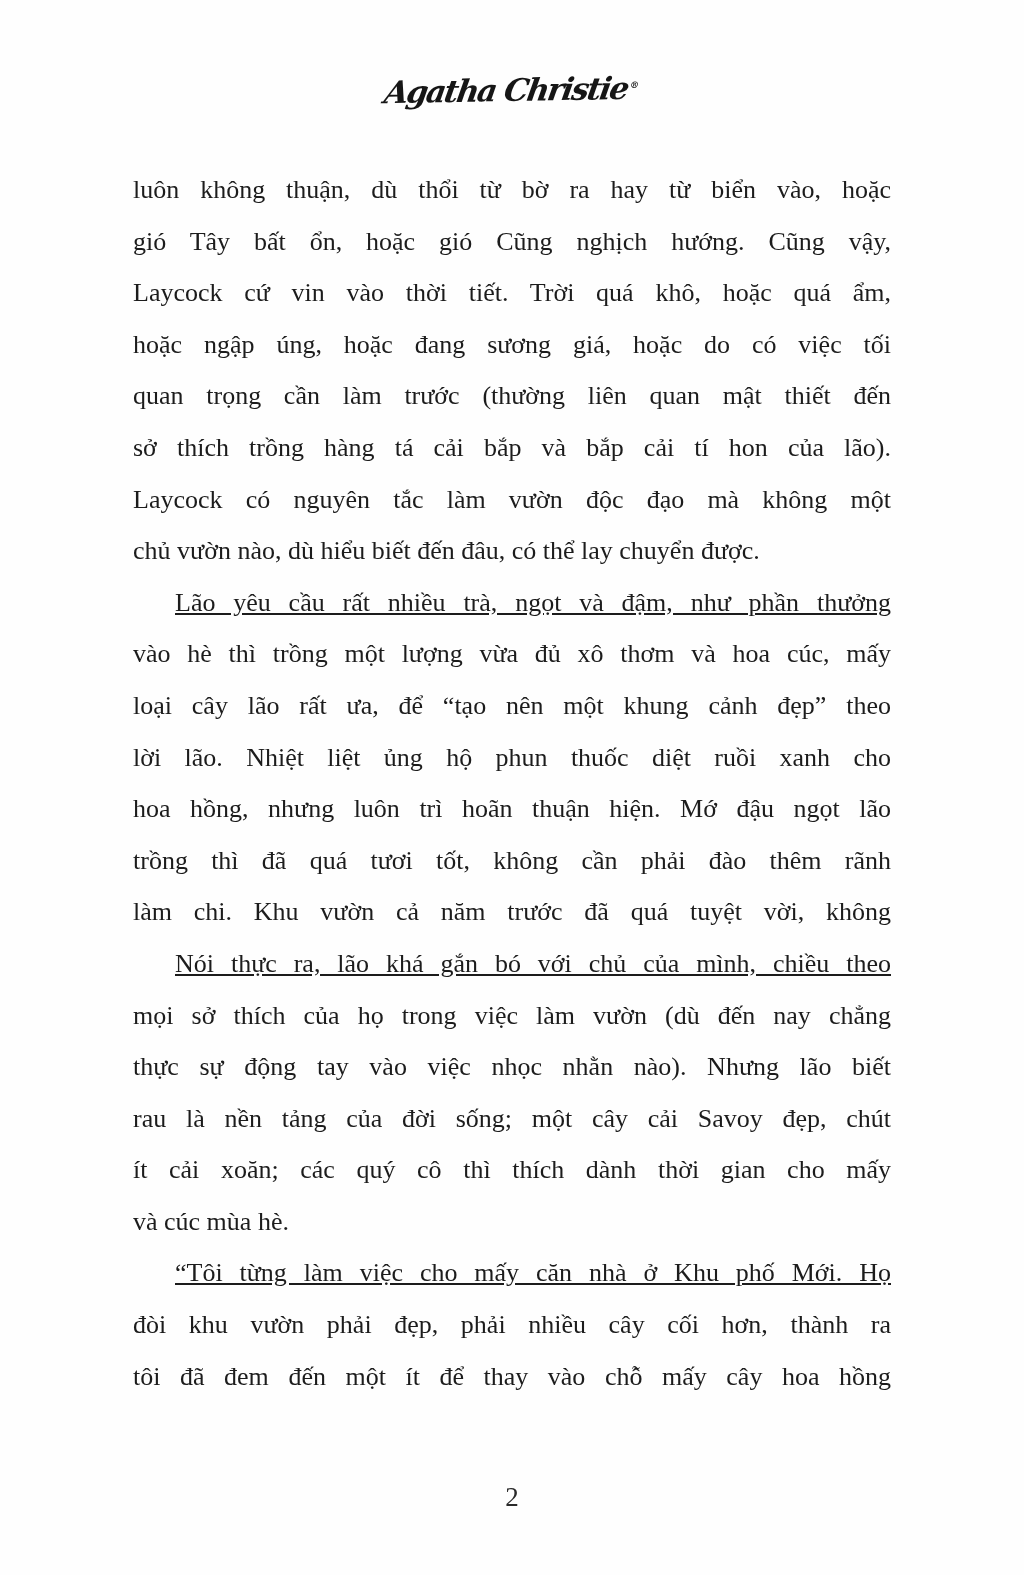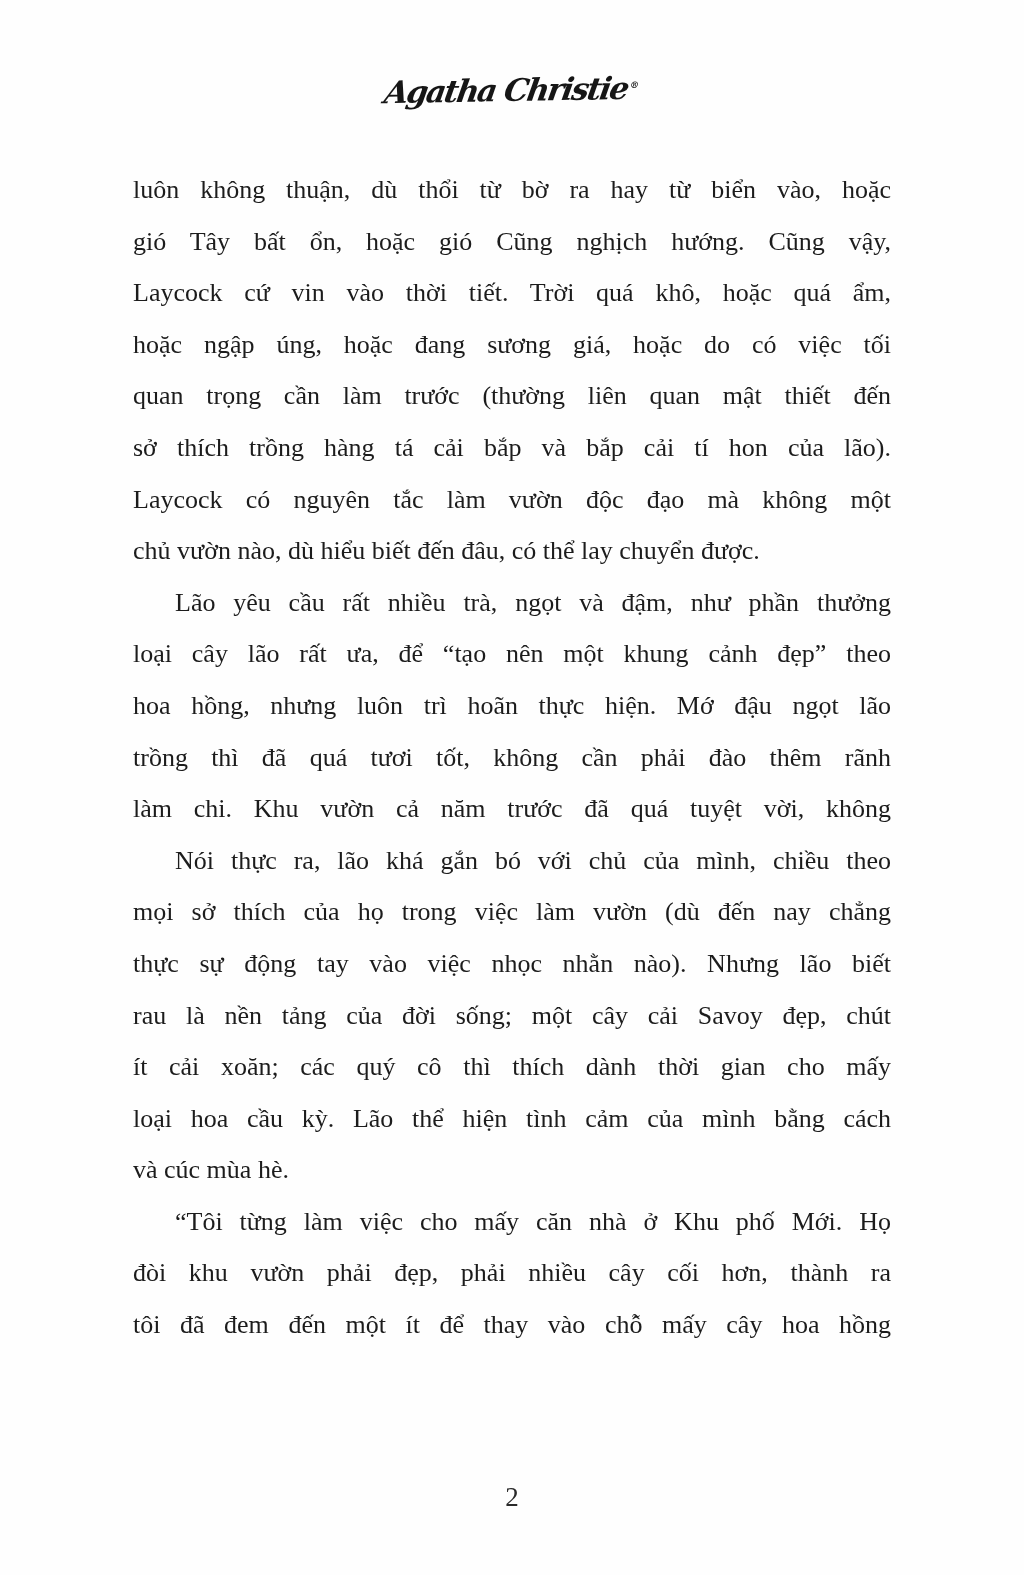--- a/index.html
+++ b/index.html
@@ -60,20 +60,21 @@
     white-space: normal;
     color: #1c1c1c;
     margin-top: 8px;
   }
   .line.last {
     text-align: center;
     text-align-last: left;
   }
   .line.indent {
     text-indent: 42px;
+    text-decoration: underline;
   }
   .page-number {
     position: absolute;
     top: 1482px;
     left: 0;
     width: 100%;
     text-align: center;
     font-size: 27px;
     color: #2a2a2a;
   }
@@ -95,33 +96,34 @@
       <div class="line">Laycock cứ vin vào thời tiết. Trời quá khô, hoặc quá ẩm,</div>
       <div class="line">hoặc ngập úng, hoặc đang sương giá, hoặc do có việc tối</div>
       <div class="line">quan trọng cần làm trước (thường liên quan mật thiết đến</div>
       <div class="line">sở thích trồng hàng tá cải bắp và bắp cải tí hon của lão).</div>
       <div class="line">Laycock có nguyên tắc làm vườn độc đạo mà không một</div>
       <div class="line last">chủ vườn nào, dù hiểu biết đến đâu, có thể lay chuyển được.</div>
     </div>
 
     <div class="paragraph">
       <div class="line indent">Lão yêu cầu rất nhiều trà, ngọt và đậm, như phần thưởng</div>
+      <div class="line">vào hè thì trồng một lượng vừa đủ xô thơm và hoa cúc, mấy</div>
       <div class="line">loại cây lão rất ưa, để “tạo nên một khung cảnh đẹp” theo</div>
-      <div class="line">hoa hồng, nhưng luôn trì hoãn thực hiện. Mớ đậu ngọt lão</div>
+      <div class="line">lời lão. Nhiệt liệt ủng hộ phun thuốc diệt ruồi xanh cho</div>
+      <div class="line">hoa hồng, nhưng luôn trì hoãn thuận hiện. Mớ đậu ngọt lão</div>
       <div class="line">trồng thì đã quá tươi tốt, không cần phải đào thêm rãnh</div>
       <div class="line">làm chi. Khu vườn cả năm trước đã quá tuyệt vời, không</div>
     </div>
 
     <div class="paragraph">
       <div class="line indent">Nói thực ra, lão khá gắn bó với chủ của mình, chiều theo</div>
       <div class="line">mọi sở thích của họ trong việc làm vườn (dù đến nay chẳng</div>
       <div class="line">thực sự động tay vào việc nhọc nhằn nào). Nhưng lão biết</div>
       <div class="line">rau là nền tảng của đời sống; một cây cải Savoy đẹp, chút</div>
       <div class="line">ít cải xoăn; các quý cô thì thích dành thời gian cho mấy</div>
-      <div class="line">loại hoa cầu kỳ. Lão thể hiện tình cảm của mình bằng cách</div>
       <div class="line last">và cúc mùa hè.</div>
     </div>
 
     <div class="paragraph">
       <div class="line indent">“Tôi từng làm việc cho mấy căn nhà ở Khu phố Mới. Họ</div>
       <div class="line">đòi khu vườn phải đẹp, phải nhiều cây cối hơn, thành ra</div>
       <div class="line">tôi đã đem đến một ít để thay vào chỗ mấy cây hoa hồng</div>
     </div>
 
   </div>

